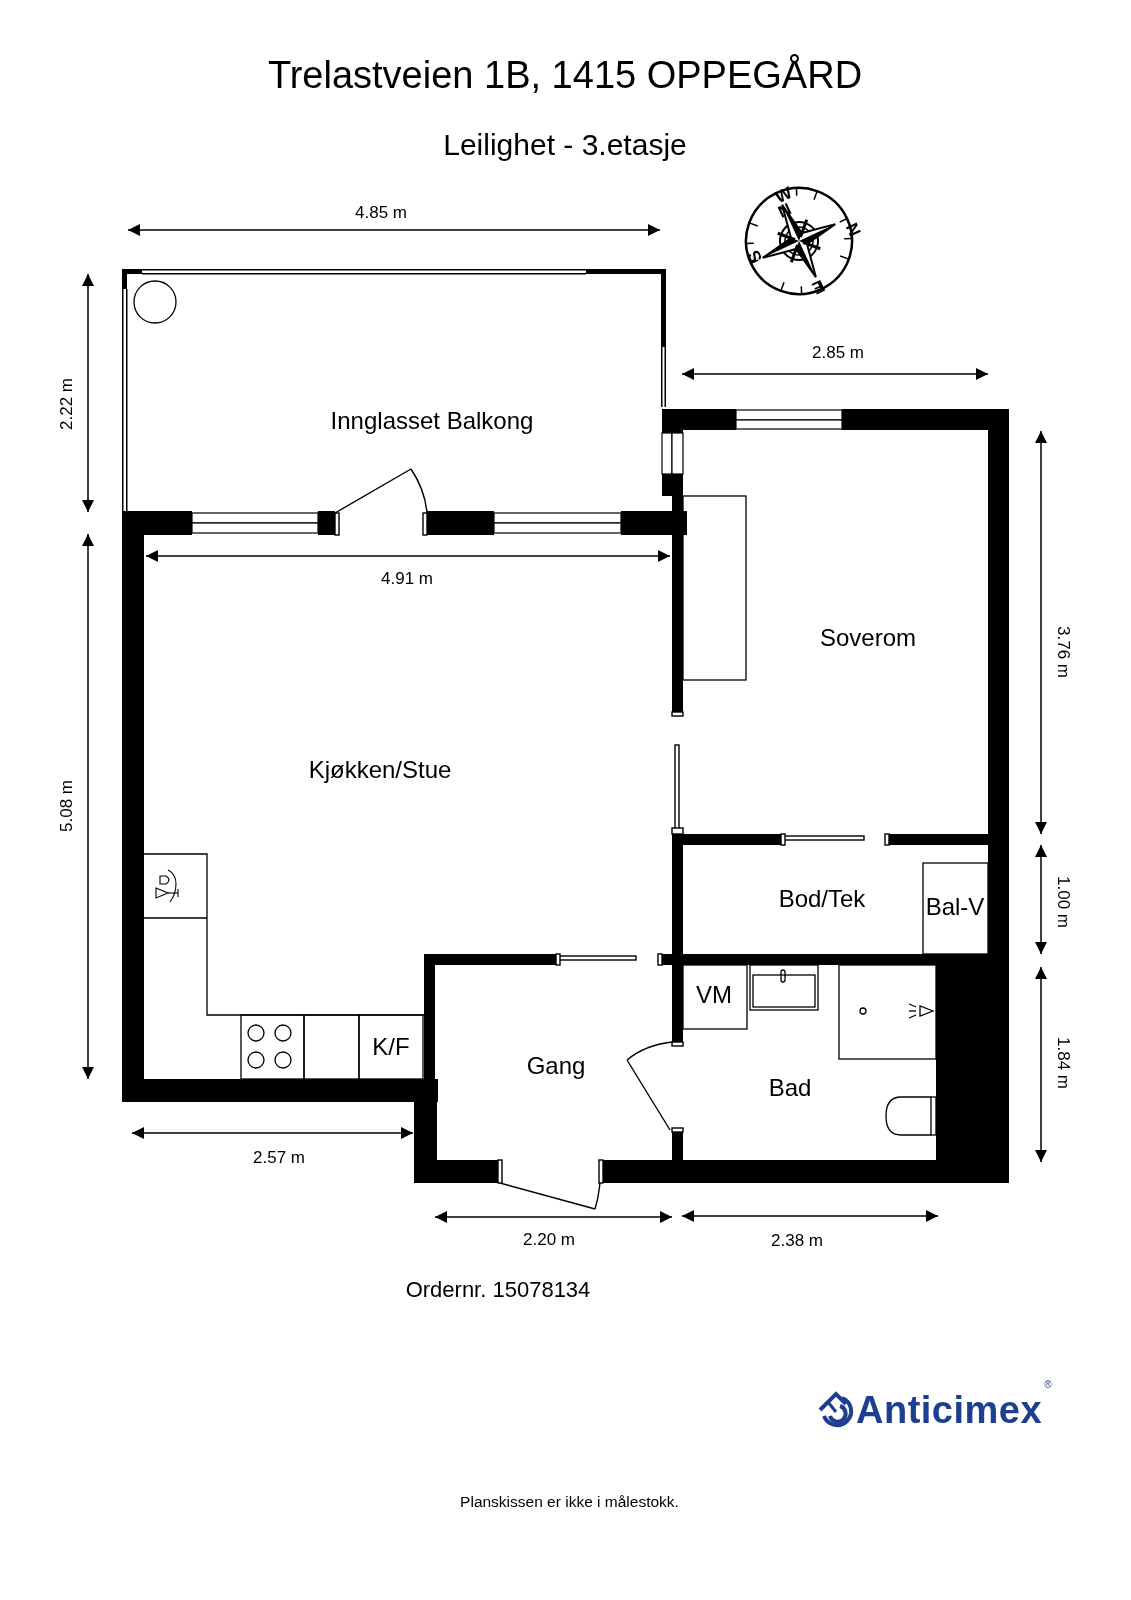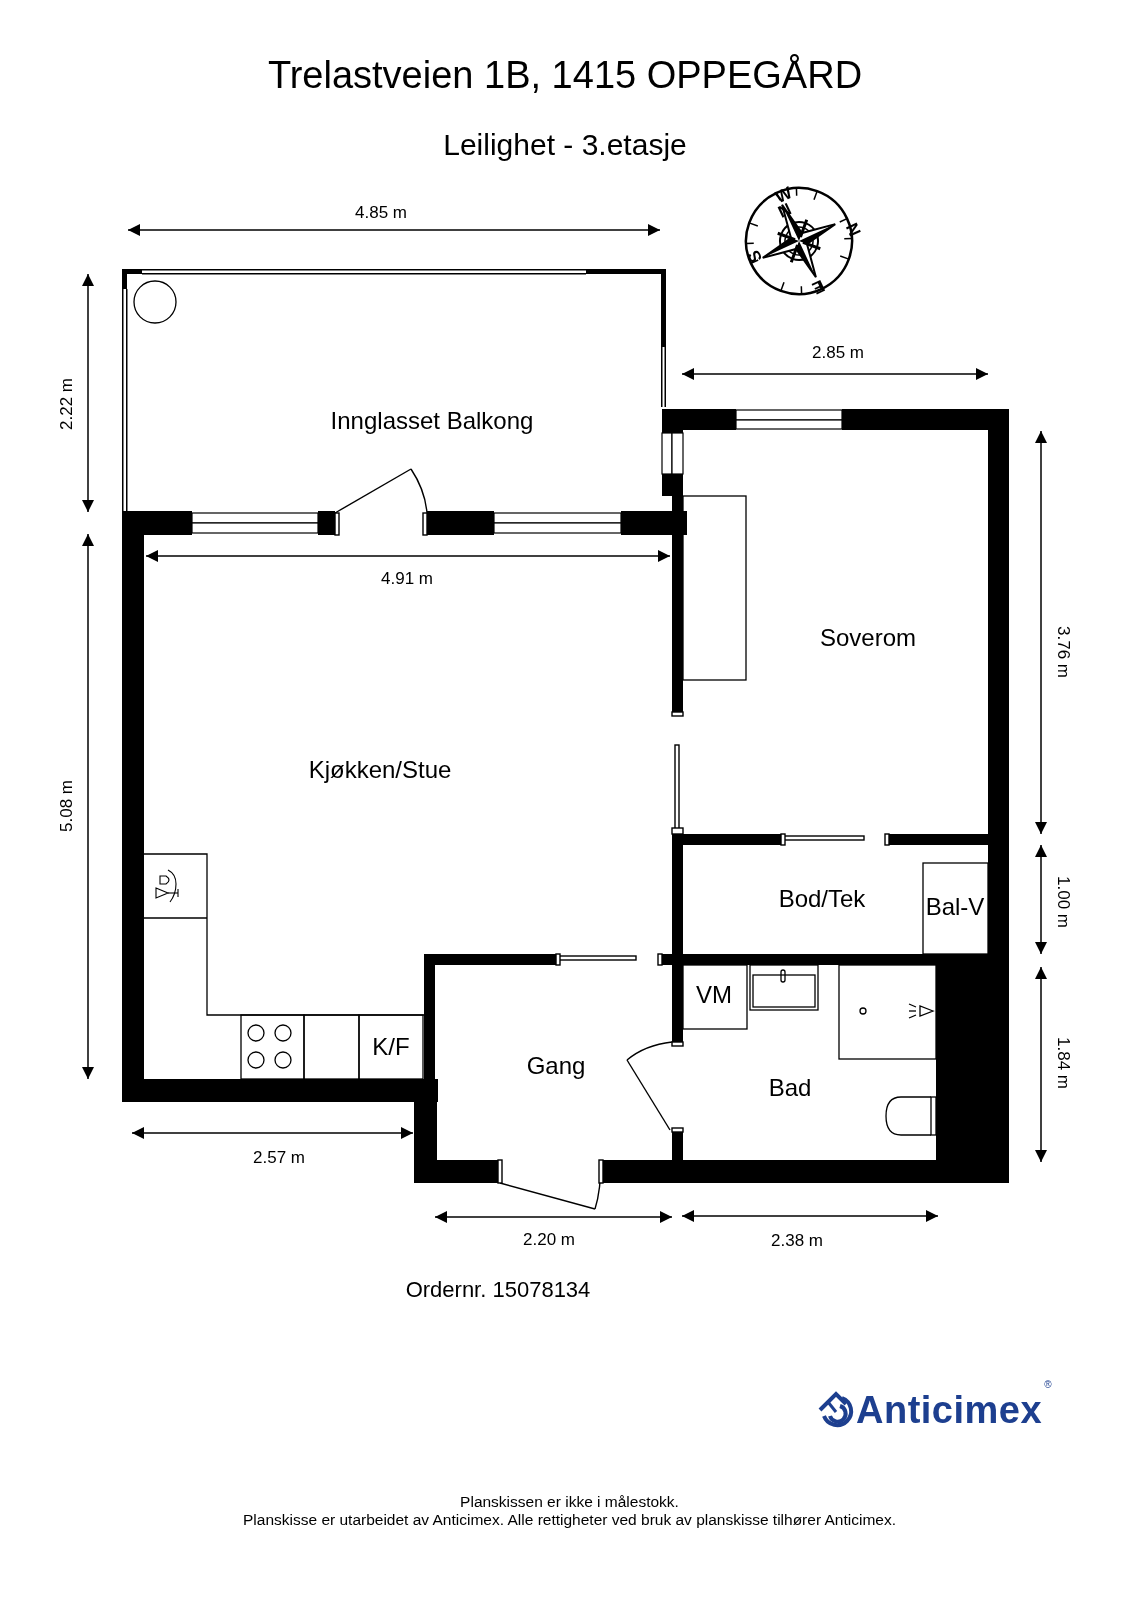--- a/index.html
+++ b/index.html
@@ -256,14 +256,13 @@
 </svg>
 
 <div class="logo">
   <span style="width:38px;display:inline-block"></span>
   <span class="logo-text">Anticimex</span>
   <span class="logo-reg">®</span>
 </div>
 
 <div class="foot">
   <div>Planskissen er ikke i målestokk.</div>
-  <div>Planskisse er utarbeidet av Anticimex. Alle rettigheter ved bruk av planskisse tilhører Anticimex.</div>
 </div>
 
 </body></html>

